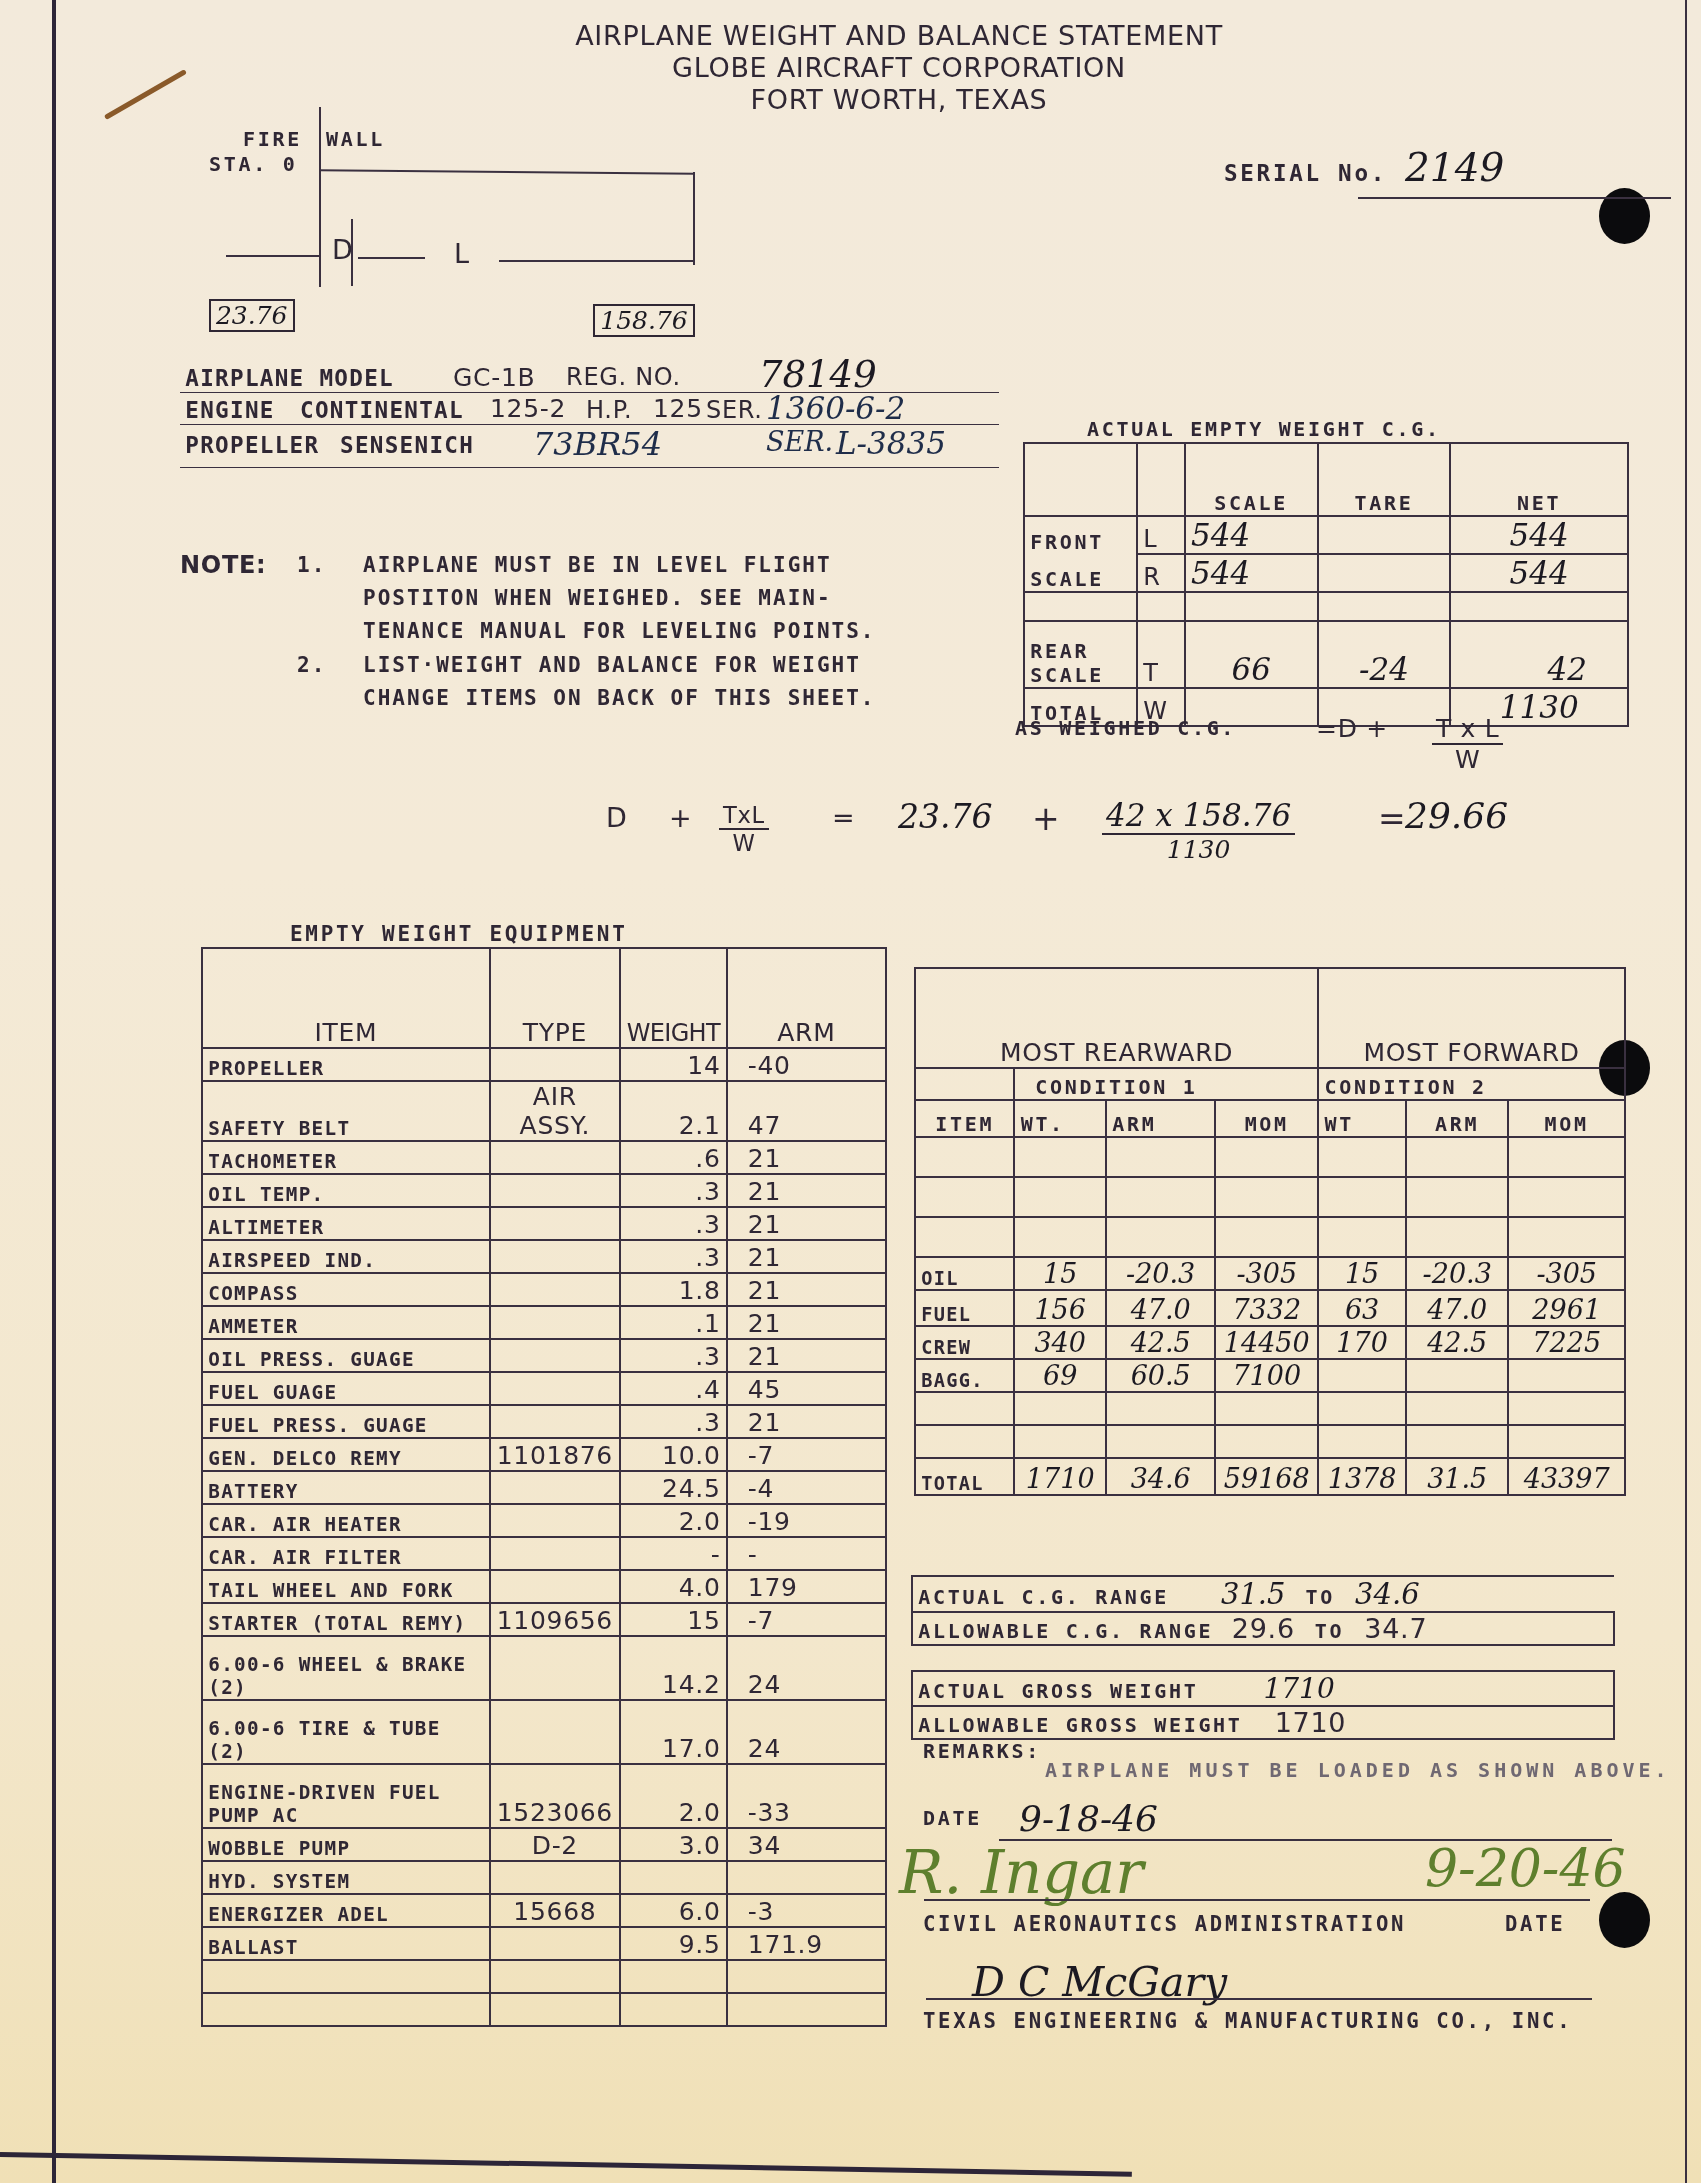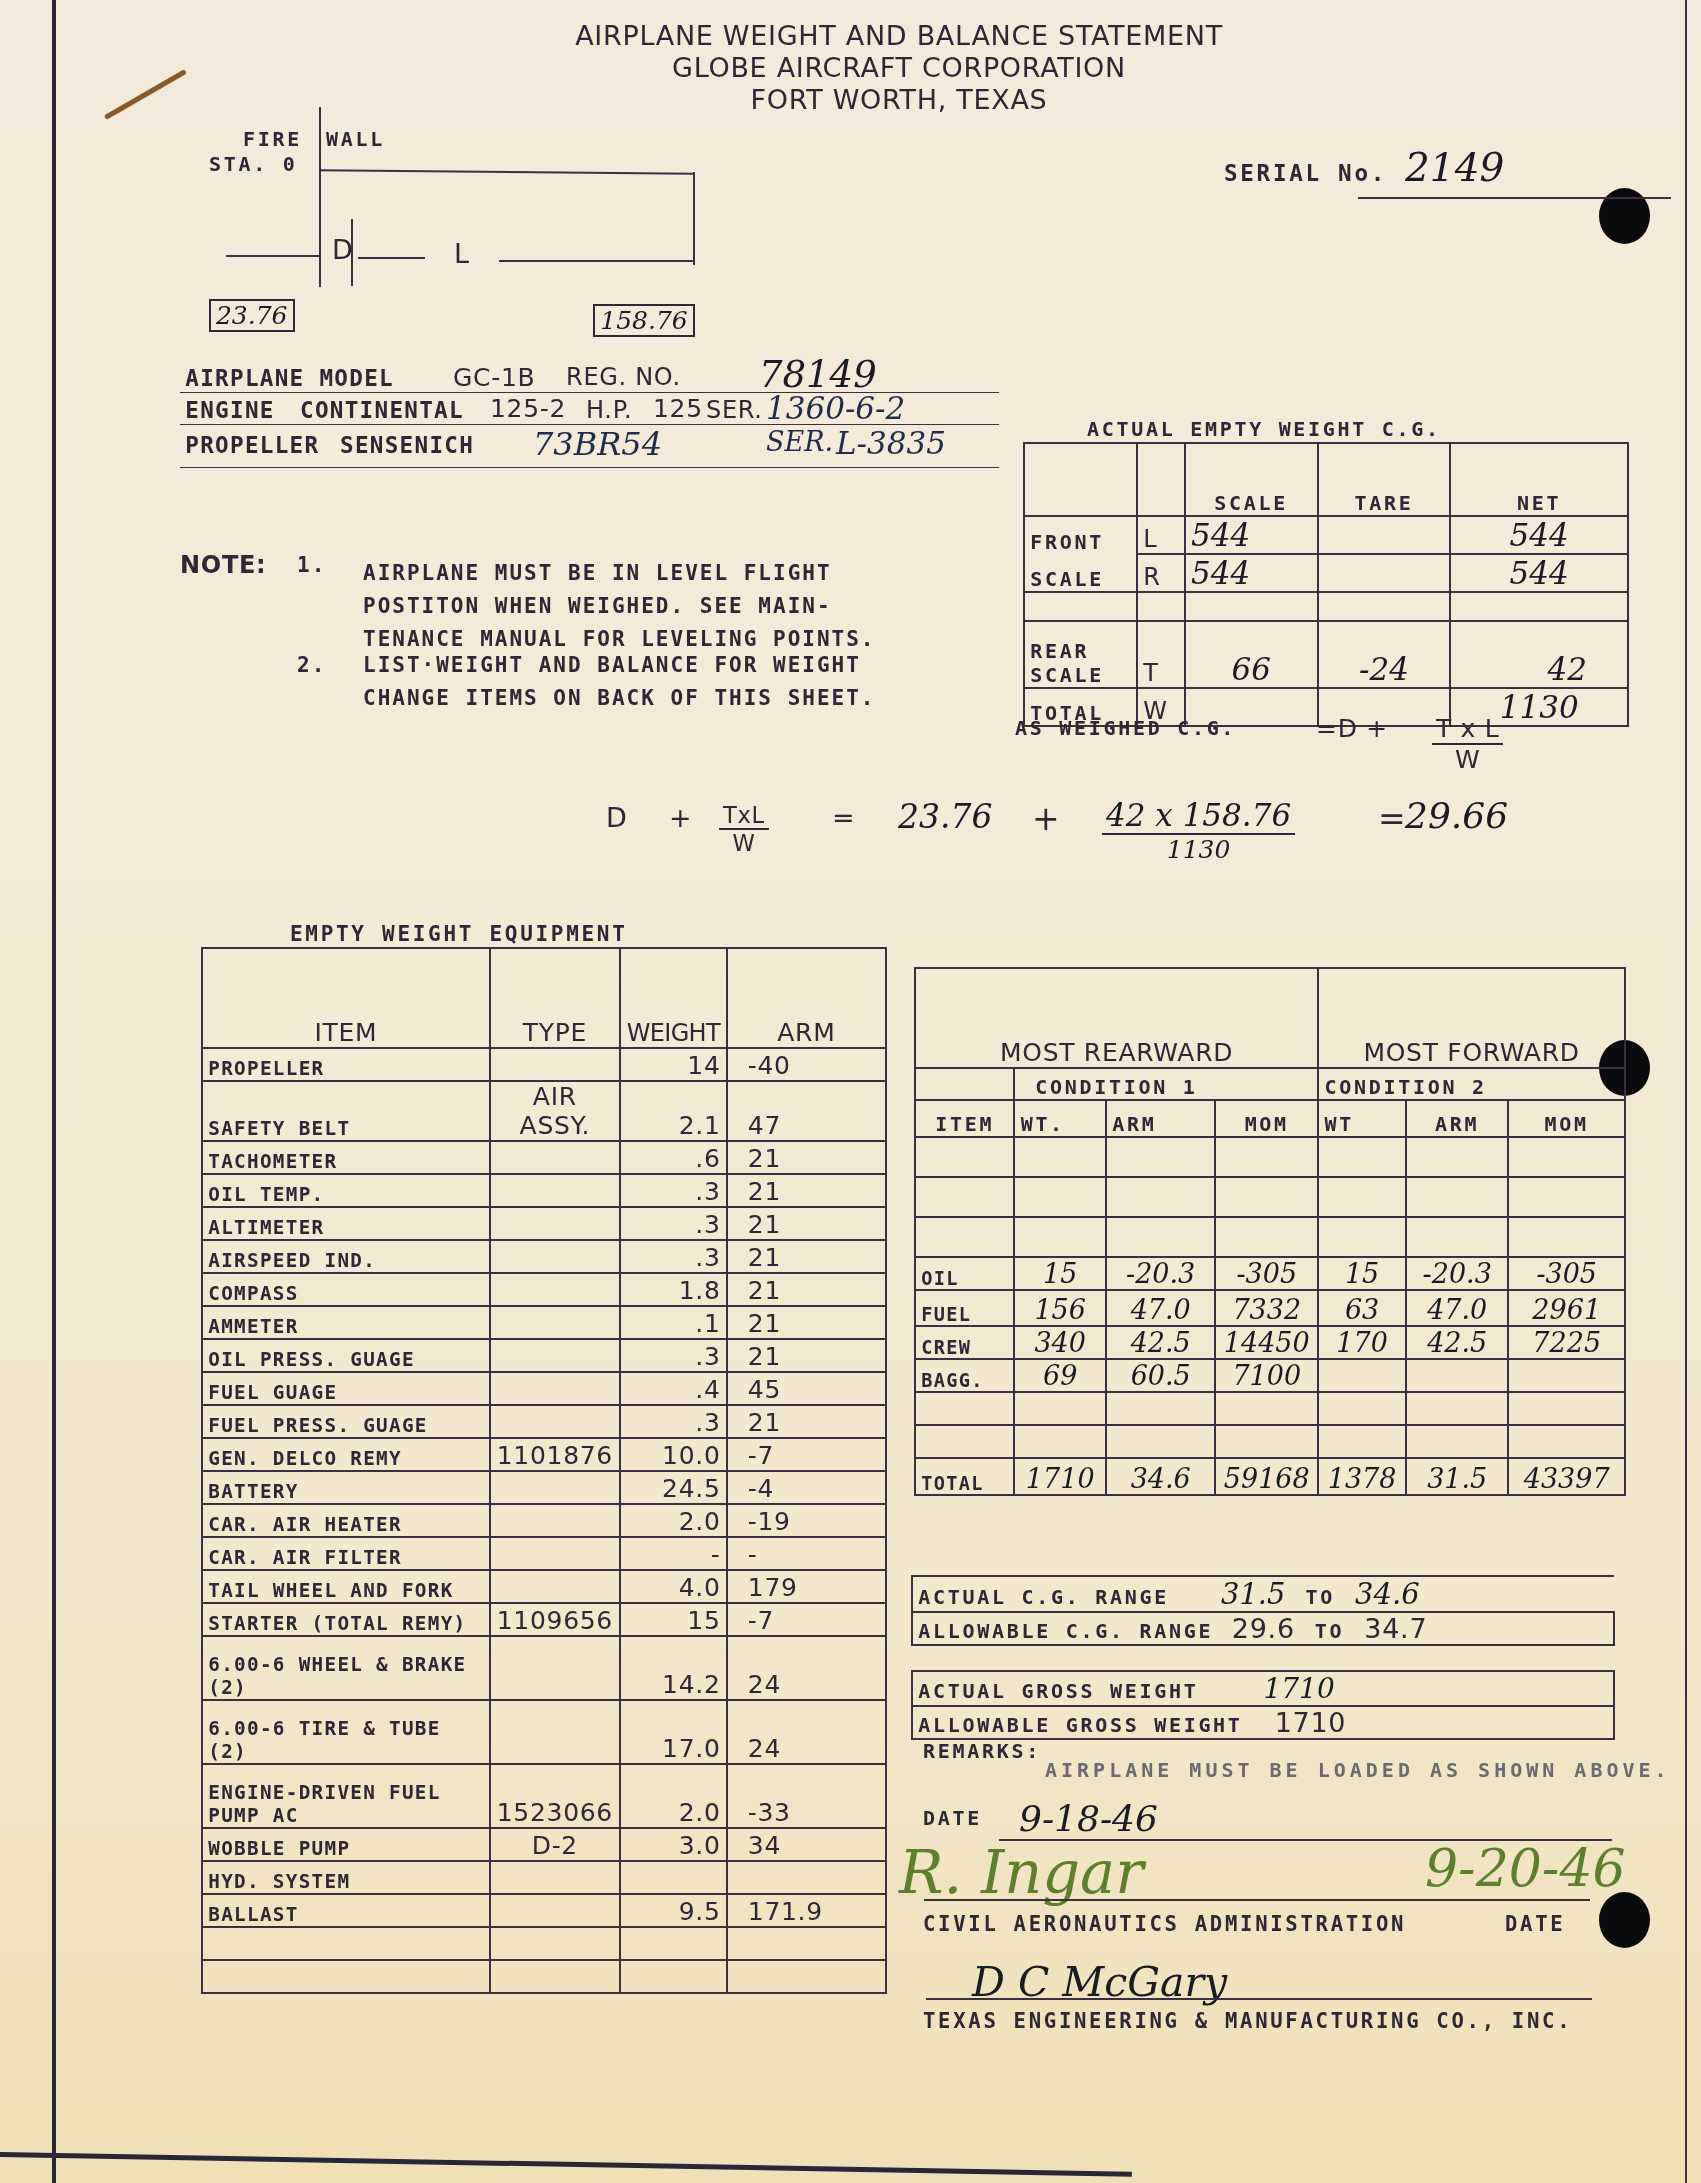--- a/index.html
+++ b/index.html
@@ -100,21 +100,21 @@
     <span class="abs hand ink-blue" style="left:353px;top:0px;font-size:32px;">73BR54</span>
     <span class="abs hand ink-blue" style="left:586px;top:1.3px;font-size:27px;">SER.</span>
     <span class="abs hand ink-blue" style="left:656px;top:0px;font-size:31px;">L-3835</span>
   </div>
   <div class="hline" style="left:0;top:107px;width:819px;height:1.3px;"></div>
 </div>
 
 <div class="abs type" style="left:180px;top:549px;font-size:21px;line-height:33px;letter-spacing:2px;">
   <span class="abs cond" style="left:0;top:0;font-size:24px;">NOTE:</span>
   <span class="abs" style="left:117px;top:0;">1.</span>
-  <div class="abs" style="left:183px;top:8px;white-space:nowrap;">
+  <div class="abs" style="left:183px;top:0;white-space:nowrap;">
     <div>AIRPLANE MUST BE IN LEVEL FLIGHT</div>
     <div>POSTITON WHEN WEIGHED. SEE MAIN-</div>
     <div>TENANCE MANUAL FOR LEVELING POINTS.</div>
   </div>
   <span class="abs" style="left:117px;top:100px;">2.</span>
   <div class="abs" style="left:183px;top:100px;white-space:nowrap;">
     <div>LIST·WEIGHT AND BALANCE FOR WEIGHT</div>
     <div>CHANGE ITEMS ON BACK OF THIS SHEET.</div>
   </div>
 </div>
@@ -344,20 +344,26 @@
         <td class="cond" style="font-size:25px;text-align:right;">3.0</td>
         <td class="cond" style="font-size:25px;padding-left:20px;">34</td>
       </tr>
       <tr style="height: 33px;">
         <td class="type" style="font-size:19.3px;letter-spacing:1.3px;">HYD. SYSTEM</td>
         <td class="cond" style="font-size:25px;text-align:center;"></td>
         <td class="cond" style="font-size:25px;text-align:right;"></td>
         <td class="cond" style="font-size:25px;padding-left:20px;"></td>
       </tr>
       <tr style="height: 33px;">
+        <td class="type" style="font-size:19.3px;letter-spacing:1.3px;">ENERGIZER ADEL</td>
+        <td class="cond" style="font-size:25px;text-align:center;">15668</td>
+        <td class="cond" style="font-size:25px;text-align:right;">6.0</td>
+        <td class="cond" style="font-size:25px;padding-left:20px;">-3</td>
+      </tr>
+      <tr style="height: 33px;">
         <td class="type" style="font-size:19.3px;letter-spacing:1.3px;">BALLAST</td>
         <td class="cond" style="font-size:25px;text-align:center;"></td>
         <td class="cond" style="font-size:25px;text-align:right;">9.5</td>
         <td class="cond" style="font-size:25px;padding-left:20px;">171.9</td>
       </tr>
       <tr style="height: 33px;">
         <td class="type" style="font-size:19.3px;letter-spacing:1.3px;"></td>
         <td class="cond" style="font-size:25px;text-align:center;"></td>
         <td class="cond" style="font-size:25px;text-align:right;"></td>
         <td class="cond" style="font-size:25px;padding-left:20px;"></td>

